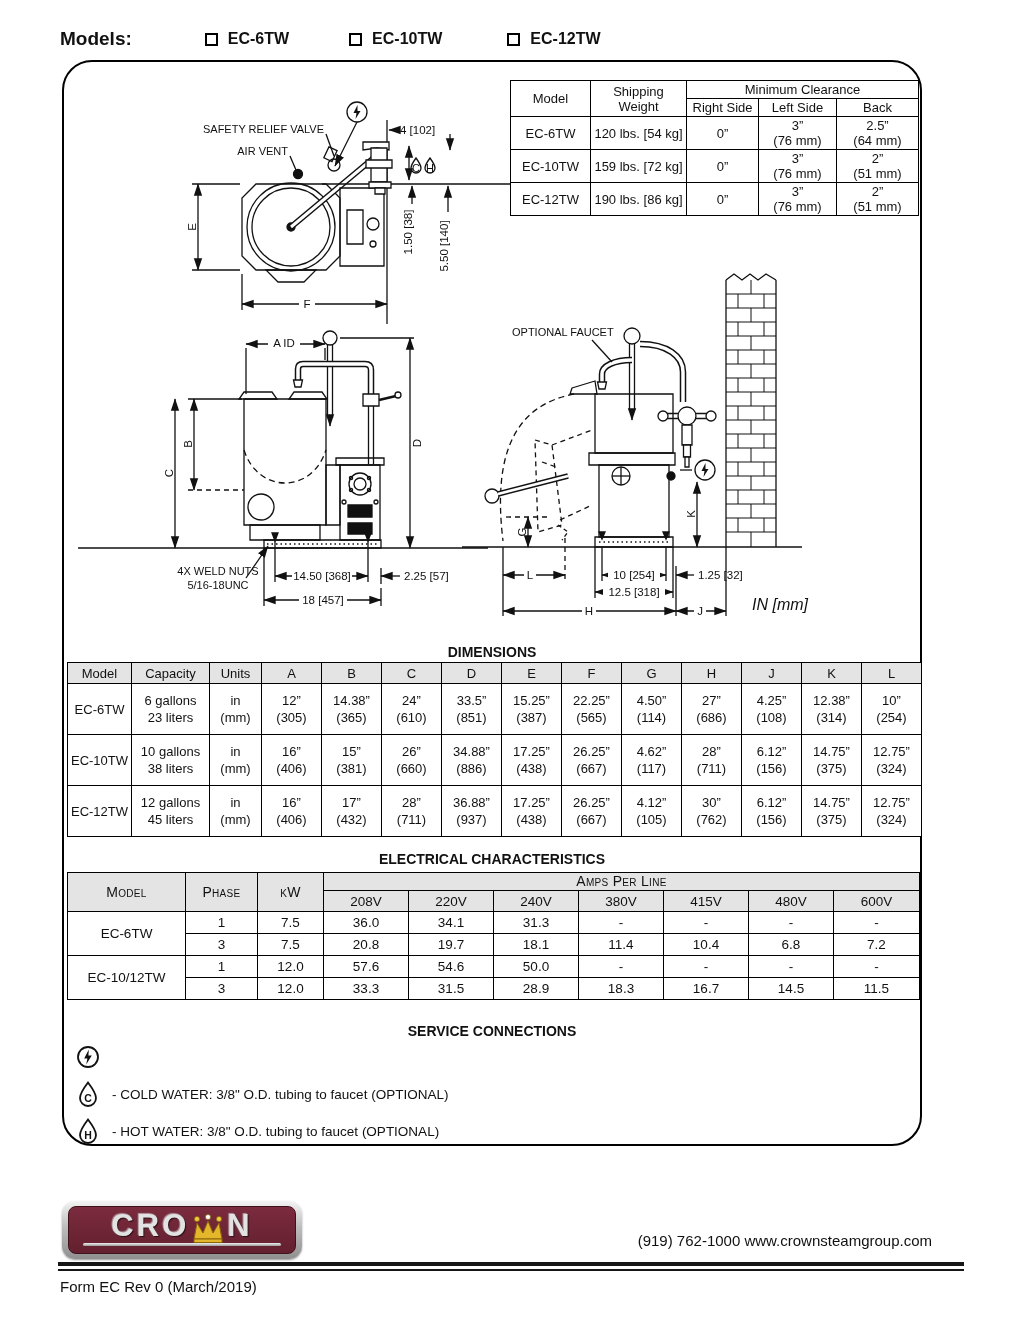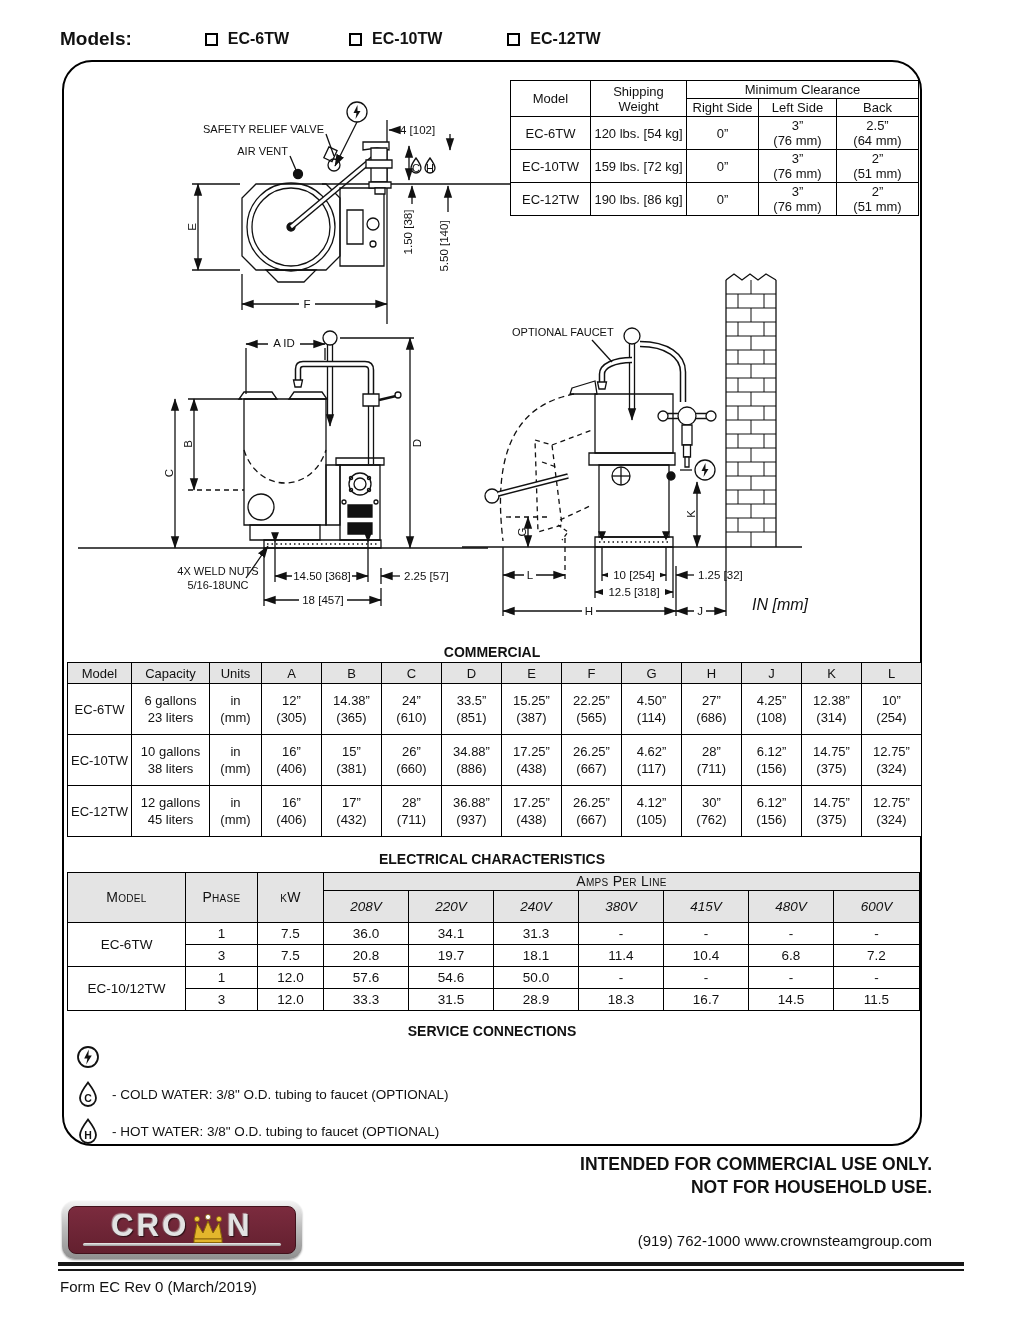--- a/index.html
+++ b/index.html
@@ -36,21 +36,21 @@
   .clr-table td, .clr-table th { height:17px; }
   .clr-table .drow td { height:32px; }
 
   .section-title { font-weight:bold; font-size:14px; text-align:center; width:860px; left:62px; }
 
   .dim-table { left:67px; top:662px; }
   .dim-table th { height:21px; }
   .dim-table td { height:51px; line-height:17px; }
 
   .elec-table { left:67px; top:872px; }
-  .elec-table .vh td { height:32px;font-style:italic; }
+  .elec-table .vh td { height:21px; }
   .elec-table tbody td { height:22px; font-size:13.5px; }
 
   
   .svc-item { display:flex; align-items:center; margin-bottom:11px; }
   .svc-icon { width:24px; height:26px; margin-right:12px; flex:0 0 auto; }
   .svc-text { font-size:13.5px; }
 
   
   .notice { left:500px; top:1153px; width:432px; text-align:right;
     font-weight:bold; font-size:17.5px; line-height:23px; }
@@ -443,21 +443,21 @@
     <text x="229" y="248" class="dimtxt" text-anchor="middle" transform="rotate(-90 229 244)">K</text>
     <text x="68" y="309" class="dimtxt" text-anchor="middle">L</text>
     <text x="172" y="309" class="dimtxt" text-anchor="middle">10 [254]</text>
     <text x="236" y="309" class="dimtxt">1.25 [32]</text>
     <text x="172" y="326" class="dimtxt" text-anchor="middle">12.5 [318]</text>
     <text x="127" y="345" class="dimtxt" text-anchor="middle">H</text>
     <text x="238" y="345" class="dimtxt" text-anchor="middle">J</text>
     <text x="290" y="340" class="ital">IN [mm]</text>
   </svg>
 
-  <div class="abs section-title" style="top:644px">COMMERCIAL</div>
+  <div class="abs section-title" style="top:644px">DIMENSIONS</div>
   <table class="abs dim-table">
     <colgroup>
       <col style="width:64px">
         <col style="width:78px">
         <col style="width:52px">
       <col style="width:60px">
         <col style="width:60px">
         <col style="width:60px">
         <col style="width:60px">
       <col style="width:60px">
@@ -751,24 +751,20 @@
     </div>
     <div class="svc-item">
       <svg class="svc-icon" viewBox="0 0 24 26">
         <path d="M12,1.5 C12,1.5 4,12 4,17 a8,8 0 0 0 16,0 C20,12 12,1.5 12,1.5 Z" fill="none" stroke="#111" stroke-width="1.8"></path>
         <text x="12" y="21" text-anchor="middle" font-size="10.5" font-weight="bold" fill="#111" font-family="Liberation Sans, sans-serif">H</text>
       </svg>
       <span class="svc-text">- HOT WATER:  3/8" O.D. tubing to faucet (OPTIONAL)</span>
     </div>
   </div>
 
-  <div class="abs notice">
-    <div>INTENDED FOR COMMERCIAL USE ONLY.</div>
-    <div>NOT FOR HOUSEHOLD USE.</div>
-  </div>
 
   <div class="abs logo-outer">
     <div class="logo-inner">
       <div class="logo-word">
         <span class="logo-letters">CRO</span>
         <svg width="36" height="32" viewBox="0 0 36 32" style="margin:0 1px; position:relative; top:2px">
           <circle cx="7" cy="6" r="2.6" fill="#f0c93f" stroke="#8a6508" stroke-width="0.8"></circle>
           <circle cx="18" cy="4" r="2.6" fill="#fdfdfd" stroke="#8a6508" stroke-width="0.8"></circle>
           <circle cx="29" cy="6" r="2.6" fill="#f0c93f" stroke="#8a6508" stroke-width="0.8"></circle>
           <path d="M4,26 L7,10 L13,20 L18,8 L23,20 L29,10 L32,26 Z" fill="#e3b62c" stroke="#8a6508" stroke-width="1"></path>

